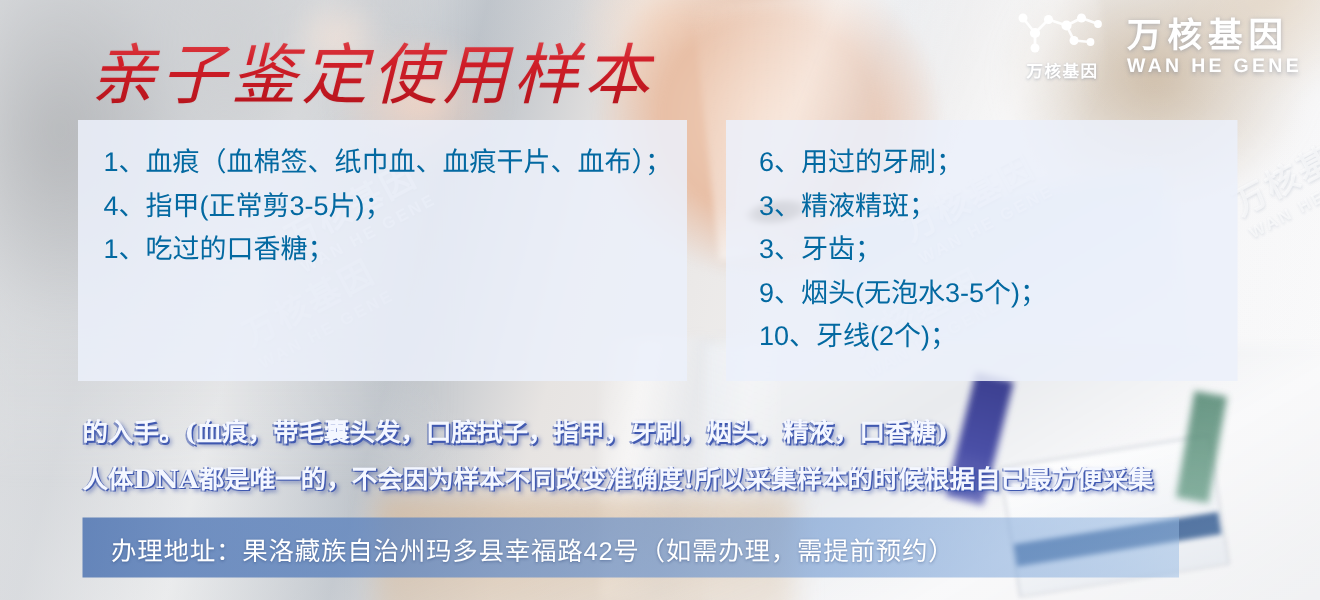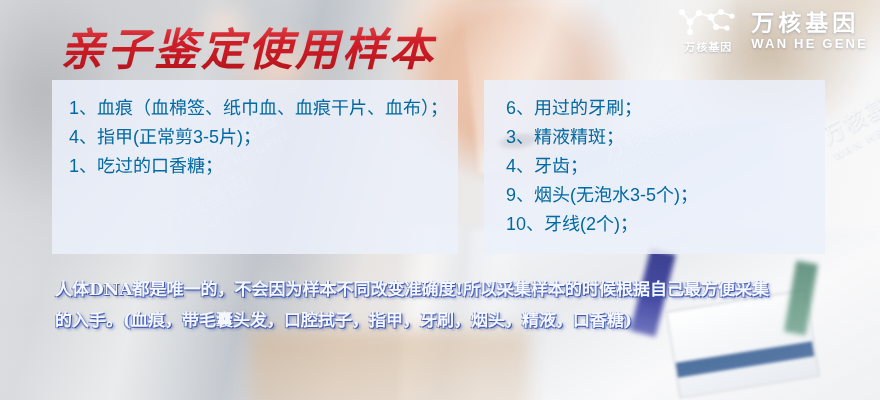--- a/index.html
+++ b/index.html
@@ -239,21 +239,21 @@
     text-shadow: 0 1px 3px rgba(90,105,130,0.4);
   }
 
   
   .headline {
     position: absolute;
     left: 60px;
     top: 14px;
     font-family: "DejaVu Serif", "Liberation Serif", serif;
     font-size: 44px;
-    font-weight: bold;
+    font-weight: normal;
     font-style: italic;
     letter-spacing: 3px;
     white-space: nowrap;
     background: linear-gradient(180deg, #f06a6a 0%, #d5202a 42%, #ae1118 100%);
     -webkit-background-clip: text;
     background-clip: text;
     color: transparent;
     -webkit-text-fill-color: transparent;
     text-shadow: 0 0 1px rgba(190,30,40,0.18);
   }
@@ -413,25 +413,28 @@
       <li class="sample-item">1、血痕（血棉签、纸巾血、血痕干片、血布）；</li>
       <li class="sample-item">4、指甲(正常剪3-5片)；</li>
       <li class="sample-item">1、吃过的口香糖；</li>
     </ul>
   </div>
 
   <div class="card card-right">
     <ul>
       <li class="sample-item">6、用过的牙刷；</li>
       <li class="sample-item">3、精液精斑；</li>
-      <li class="sample-item">4、牙齿；</li>
+      <li class="sample-item">3、牙齿；</li>
       <li class="sample-item">9、烟头(无泡水3-5个)；</li>
       <li class="sample-item">10、牙线(2个)；</li>
     </ul>
   </div>
 
   <div class="blurb">
+    <span class="blurb-line">的入手。(血痕，带毛囊头发，口腔拭子，指甲，牙刷，烟头，精液，口香糖)</span>
     <span class="blurb-line">人体DNA都是唯一的，不会因为样本不同改变准确度!所以采集样本的时候根据自己最方便采集</span>
-    <span class="blurb-line">的入手。(血痕，带毛囊头发，口腔拭子，指甲，牙刷，烟头，精液，口香糖)</span>
-  </div>
-
+  </div>
+
+  <div class="address-bar">
+    <span class="address-text">办理地址：果洛藏族自治州玛多县幸福路42号（如需办理，需提前预约）</span>
+  </div>
 
 </div>
 
 </body></html>

